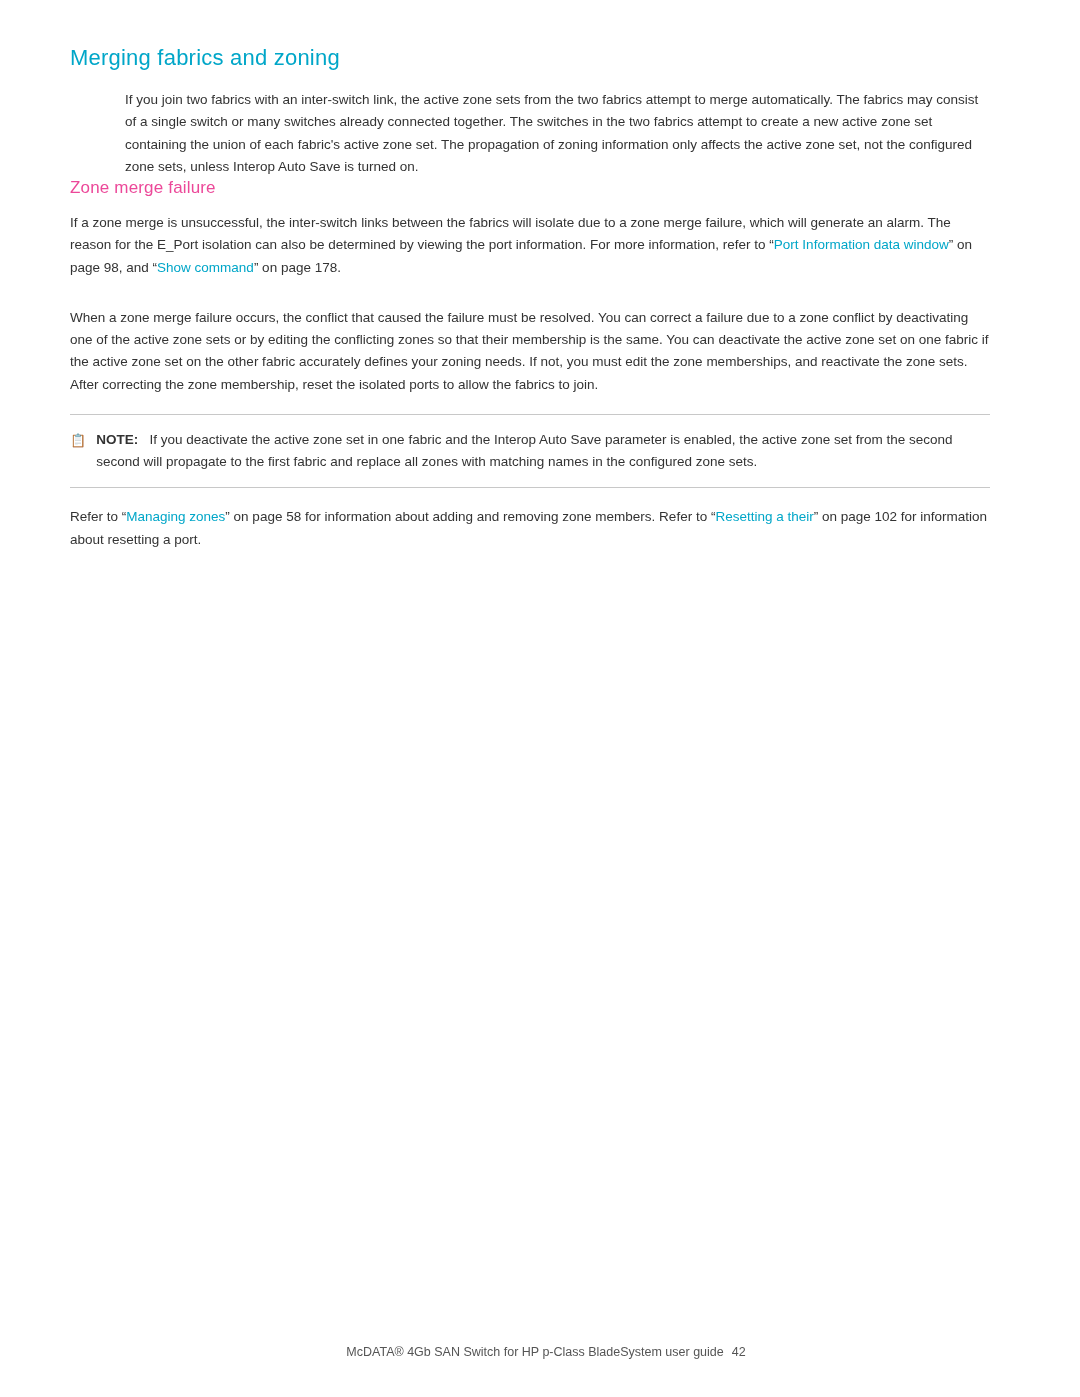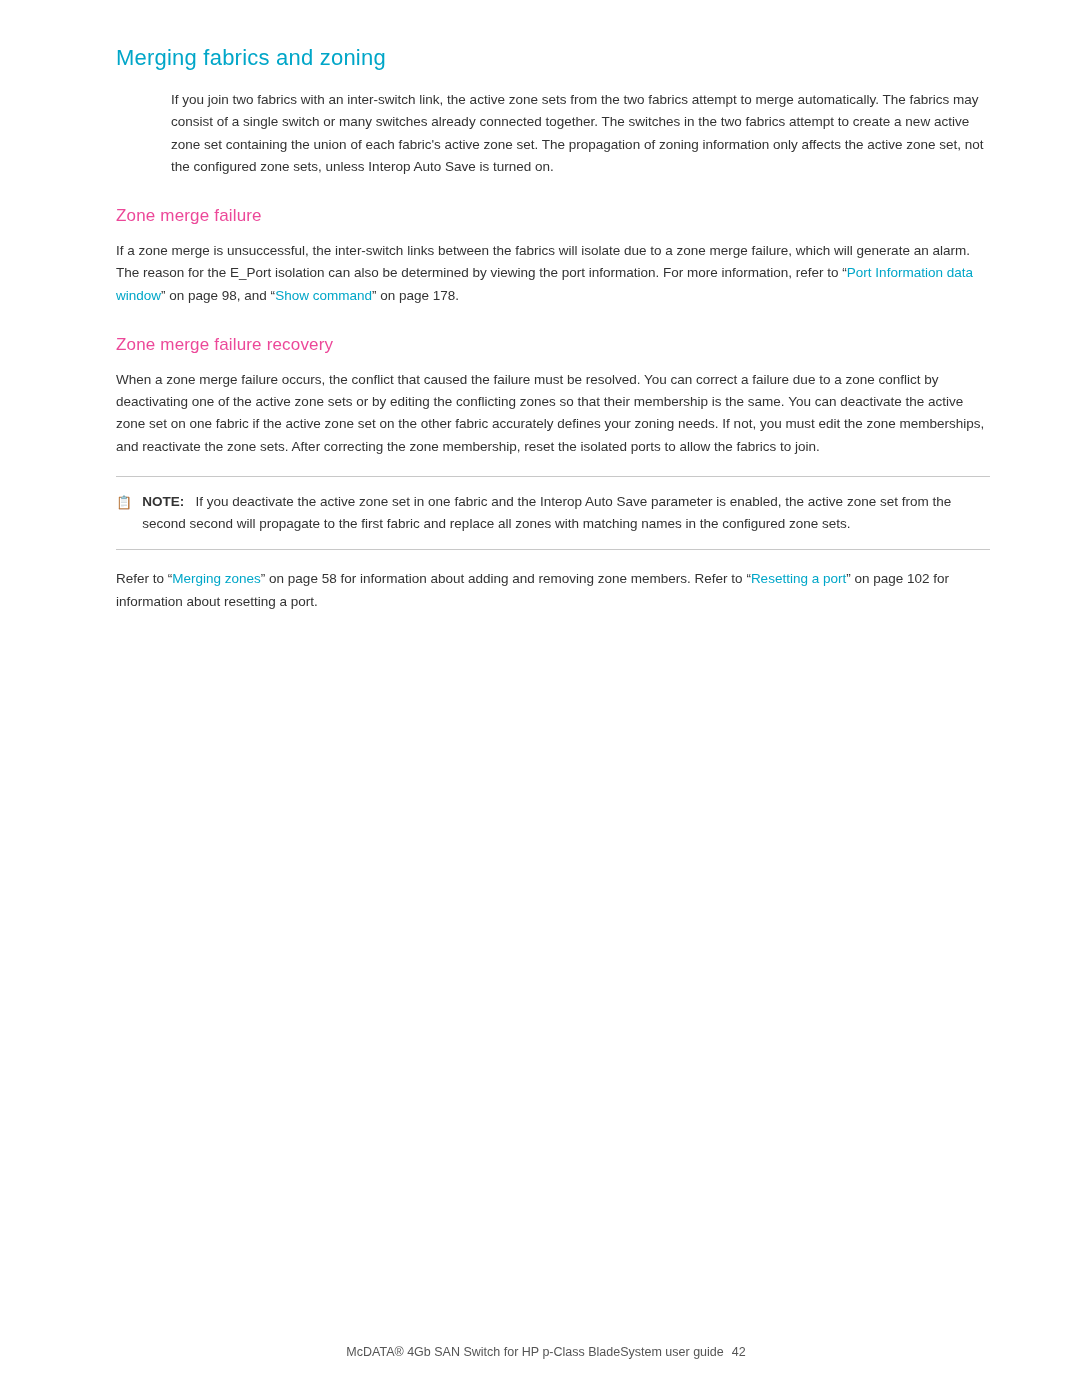--- a/index.html
+++ b/index.html
@@ -12,35 +12,34 @@
       background: #ffffff;
       font-family: Arial, Helvetica, sans-serif;
       font-size: 13.5px;
       color: #333333;
       width: 1080px;
       min-height: 1397px;
       position: relative;
     }
 
     .page-container {
-      padding: 45px 90px 80px 116px;
+      padding: 45px 90px 80px 70px;
       max-width: 1080px;
     }
 
     .main-title {
       font-size: 22px;
       color: #00a6c8;
       font-weight: normal;
       margin-bottom: 18px;
       letter-spacing: 0.01em;
     }
 
     .intro-text {
       margin-left: 55px;
-      margin-bottom: 28px;
       line-height: 1.65;
       color: #333;
       font-size: 13.5px;
     }
 
     .section-title {
       font-size: 17px;
       color: #ec4899;
       font-weight: normal;
       margin-bottom: 14px;
@@ -118,35 +117,34 @@
   <h1 class="main-title">Merging fabrics and zoning</h1>
 
   <p class="intro-text">If you join two fabrics with an inter-switch link, the active zone sets from the two fabrics attempt to merge automatically. The fabrics may consist of a single switch or many switches already connected together. The switches in the two fabrics attempt to create a new active zone set containing the union of each fabric's active zone set. The propagation of zoning information only affects the active zone set, not the configured zone sets, unless Interop Auto Save is turned on.</p>
 
   <h2 class="section-title">Zone merge failure</h2>
 
   <div class="section-body">
     <span>If a zone merge is unsuccessful, the inter-switch links between the fabrics will isolate due to a zone merge failure, which will generate an alarm. The reason for the E_Port isolation can also be determined by viewing the port information. For more information, refer to “</span><a class="link">Port Information data window</a><span>” on page 98, and “</span><a class="link">Show command</a><span>” on page 178.</span>
   </div>
 
-  <h2 class="section-title">Zone merge failure recovery</h2>
 
   <div class="section-body">
     <p>When a zone merge failure occurs, the conflict that caused the failure must be resolved. You can correct a failure due to a zone conflict by deactivating one of the active zone sets or by editing the conflicting zones so that their membership is the same. You can deactivate the active zone set on one fabric if the active zone set on the other fabric accurately defines your zoning needs. If not, you must edit the zone memberships, and reactivate the zone sets. After correcting the zone membership, reset the isolated ports to allow the fabrics to join.</p>
 
     <div class="note-box">
       <span class="note-icon">📋</span>
       <div class="note-text">
         <span class="note-label">NOTE:</span>
         <span>&nbsp;&nbsp;</span><span>If you deactivate the active zone set in one fabric and the Interop Auto Save parameter is enabled, the active zone set from the second second will propagate to the first fabric and replace all zones with matching names in the configured zone sets.</span>
       </div>
     </div>
 
     <p>
-      <span>Refer to “</span><a class="link">Merging zones</a><span>” on page 58 for information about adding and removing zone members. Refer to “</span><a class="link">Resetting a port</a><span>” on page 102 for information about resetting a port.</span>
+      <span>Refer to “</span><a class="link">Managing zones</a><span>” on page 58 for information about adding and removing zone members. Refer to “</span><a class="link">Resetting a their</a><span>” on page 102 for information about resetting a port.</span>
     </p>
   </div>
 
 </div>
 
 <div class="footer">
   <span class="footer-text">McDATA® 4Gb SAN Switch for HP p-Class BladeSystem user guide</span>
   <span class="footer-page">42</span>
 </div>
 

